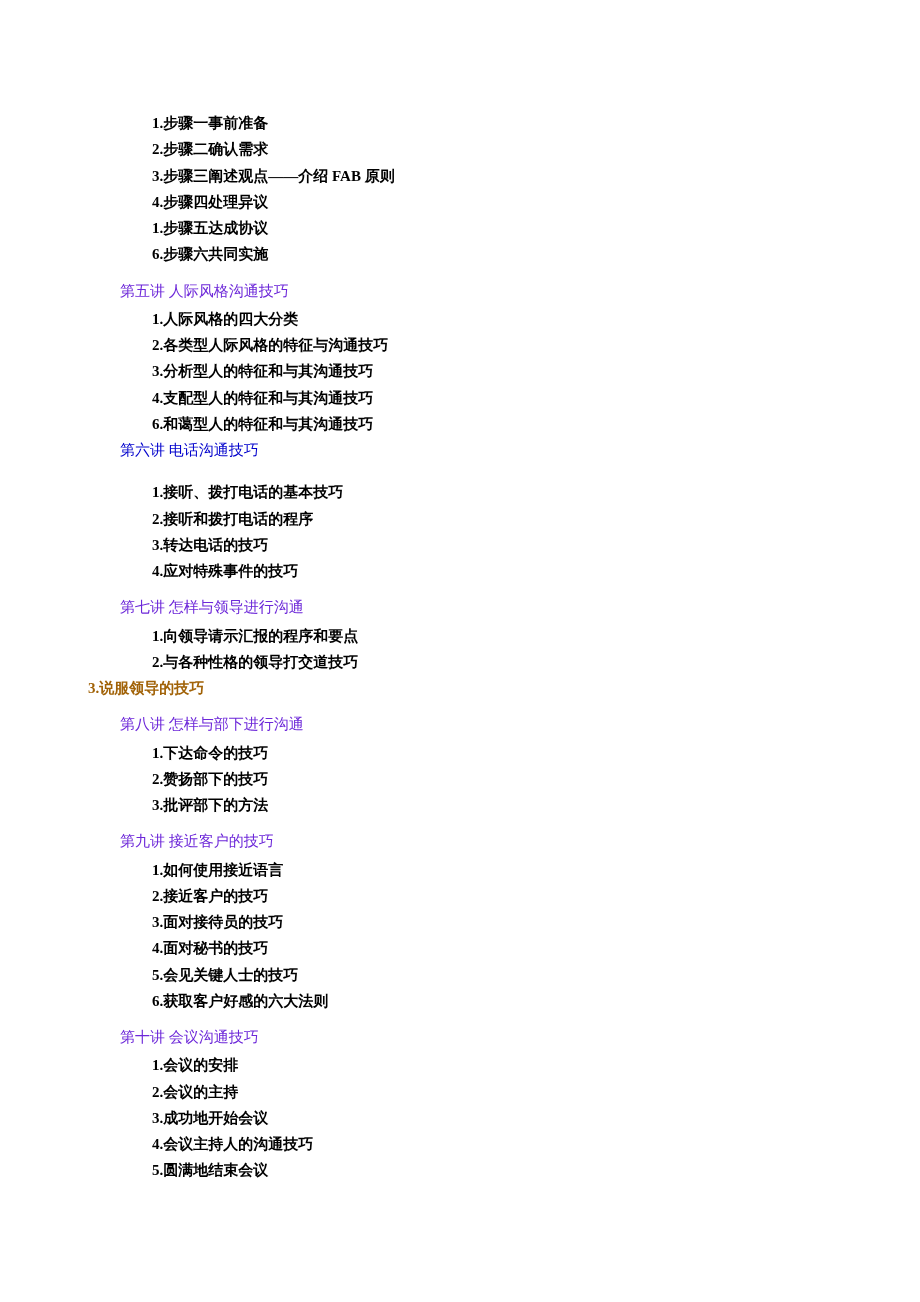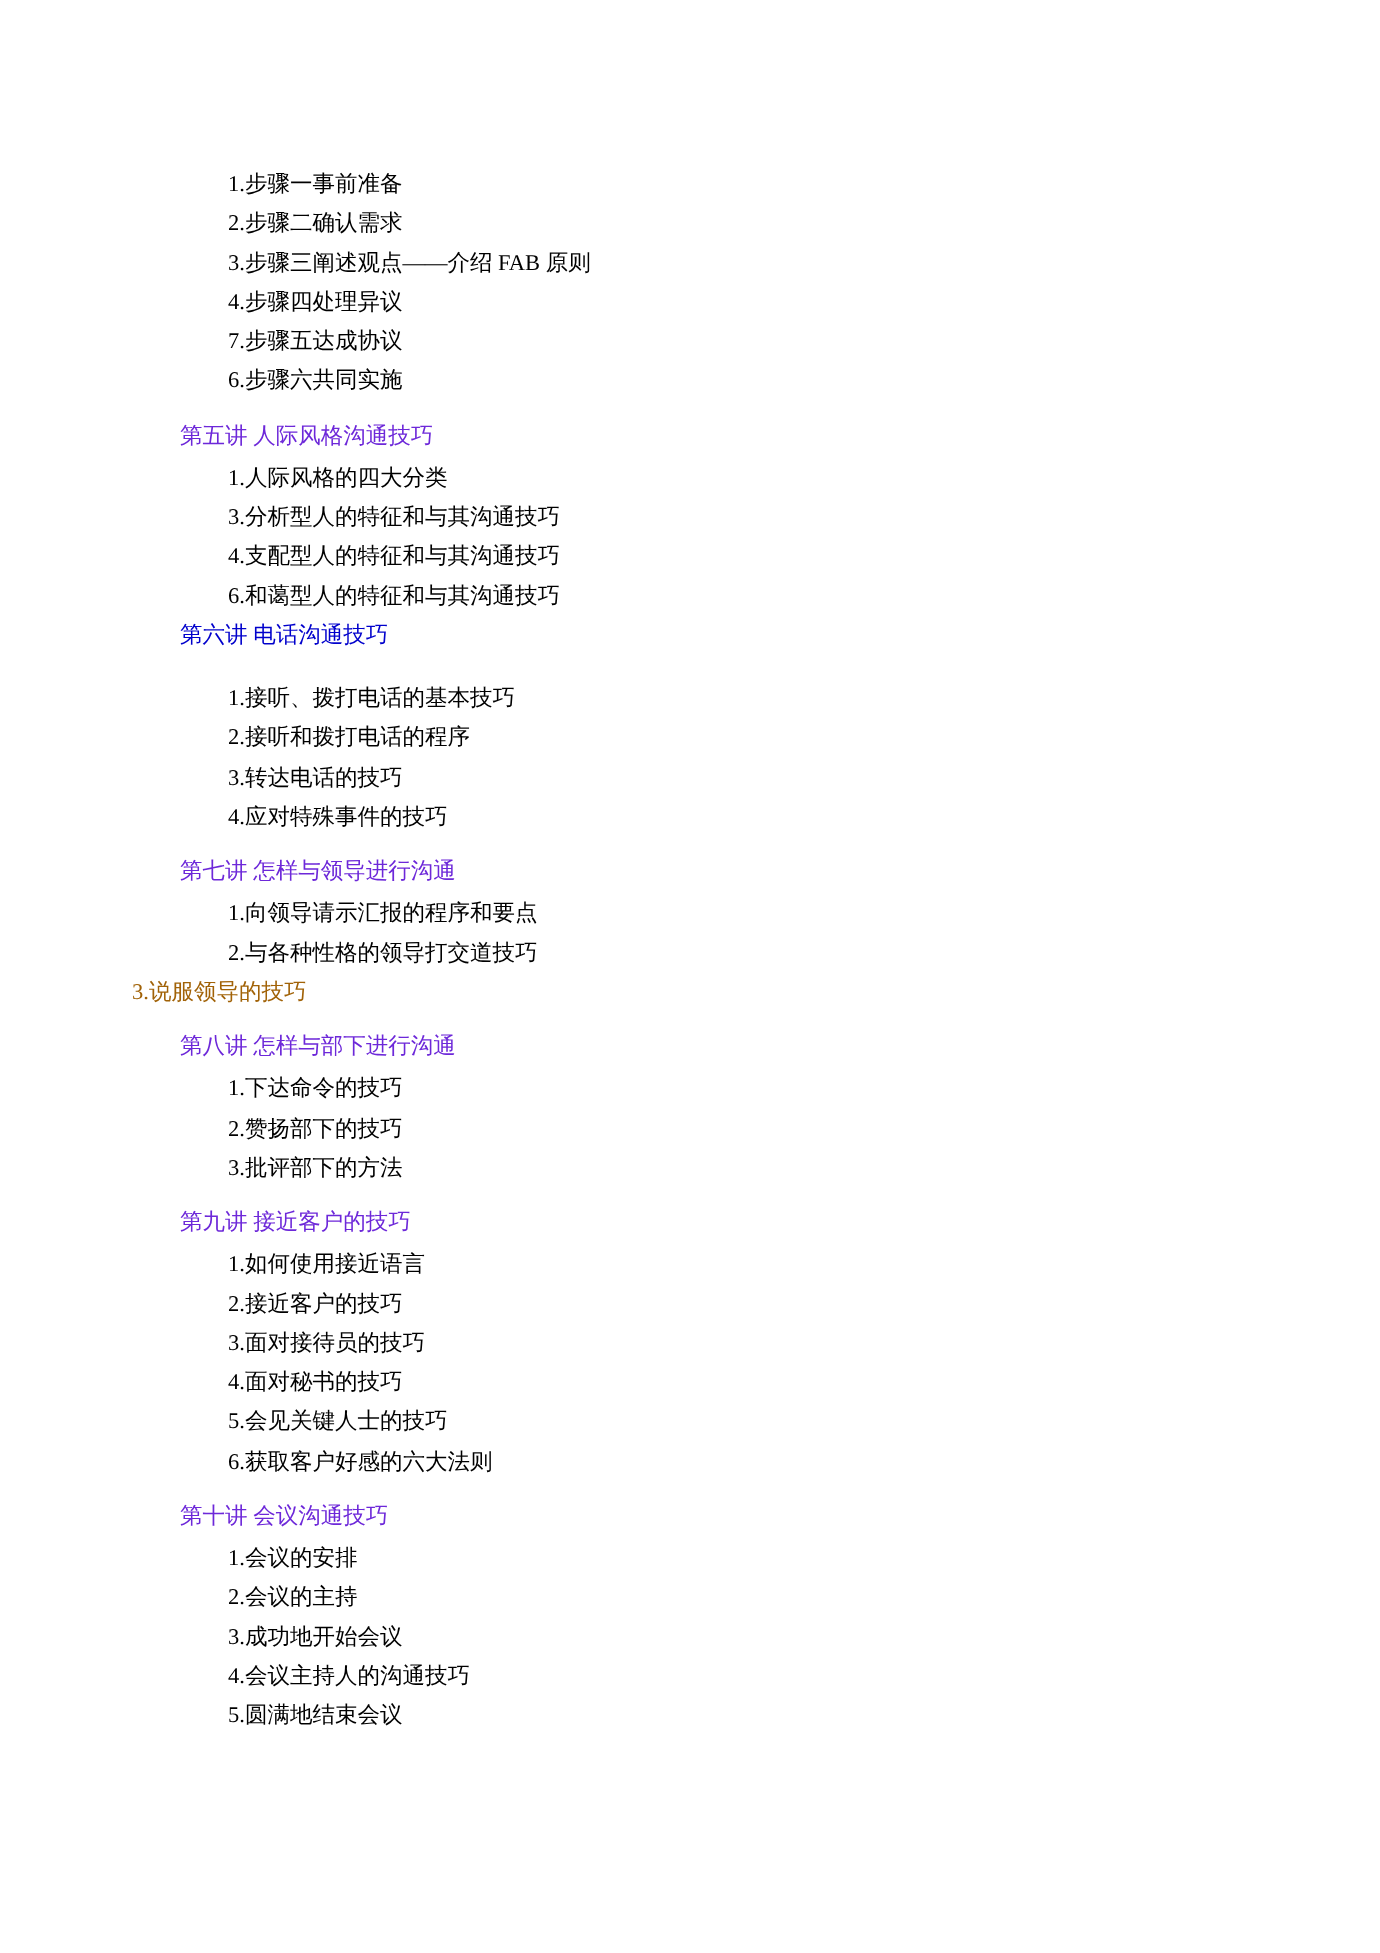--- a/index.html
+++ b/index.html
@@ -17,44 +17,46 @@
       margin-bottom: 2px;
     }
     .heading-tight {
       color: #0000cc;
       margin-top: 0;
       margin-bottom: 16px;
     }
     .item {
       color: #000000;
       padding-left: 32px;
+      font-weight: bold;
     }
     .item-outdent {
       color: #a16207;
       padding-left: 0;
       margin-left: -32px;
     }
     .section { }
     .first-block { margin-top: 0; }
   </style>
 </head>
 <body>
 
 <div class="section first-block">
   <div class="item">1.步骤一事前准备</div>
   <div class="item">2.步骤二确认需求</div>
   <div class="item">3.步骤三阐述观点——介绍 FAB 原则</div>
   <div class="item">4.步骤四处理异议</div>
-  <div class="item">7.步骤五达成协议</div>
+  <div class="item">1.步骤五达成协议</div>
   <div class="item">6.步骤六共同实施</div>
 </div>
 
 <div class="section">
   <div class="heading">第五讲  人际风格沟通技巧</div>
   <div class="item">1.人际风格的四大分类</div>
+  <div class="item">2.各类型人际风格的特征与沟通技巧</div>
   <div class="item">3.分析型人的特征和与其沟通技巧</div>
   <div class="item">4.支配型人的特征和与其沟通技巧</div>
   <div class="item">6.和蔼型人的特征和与其沟通技巧</div>
 </div>
 
 <div class="section">
   <div class="heading-tight">第六讲  电话沟通技巧</div>
   <div class="item">1.接听、拨打电话的基本技巧</div>
   <div class="item">2.接听和拨打电话的程序</div>
   <div class="item">3.转达电话的技巧</div>

